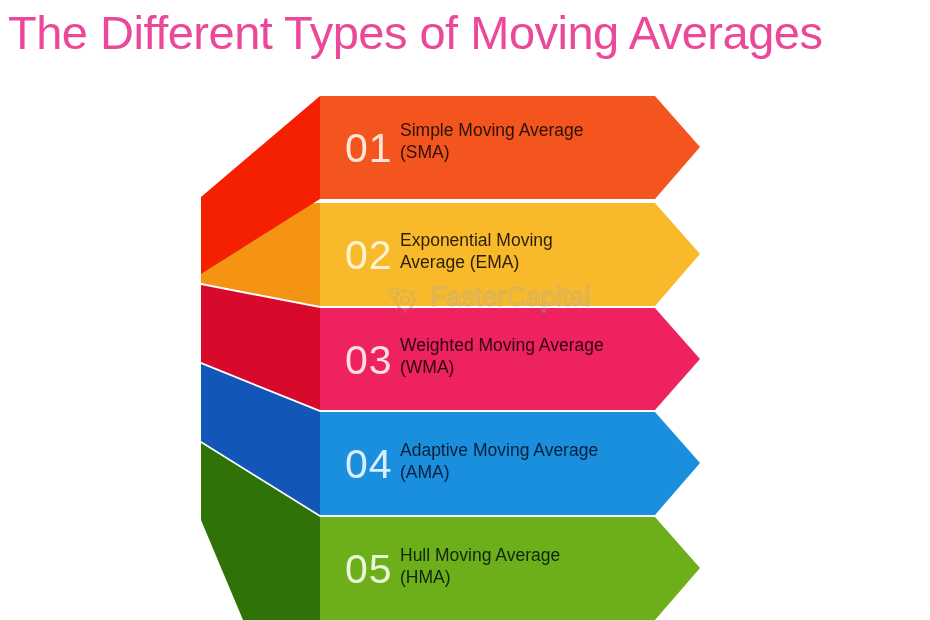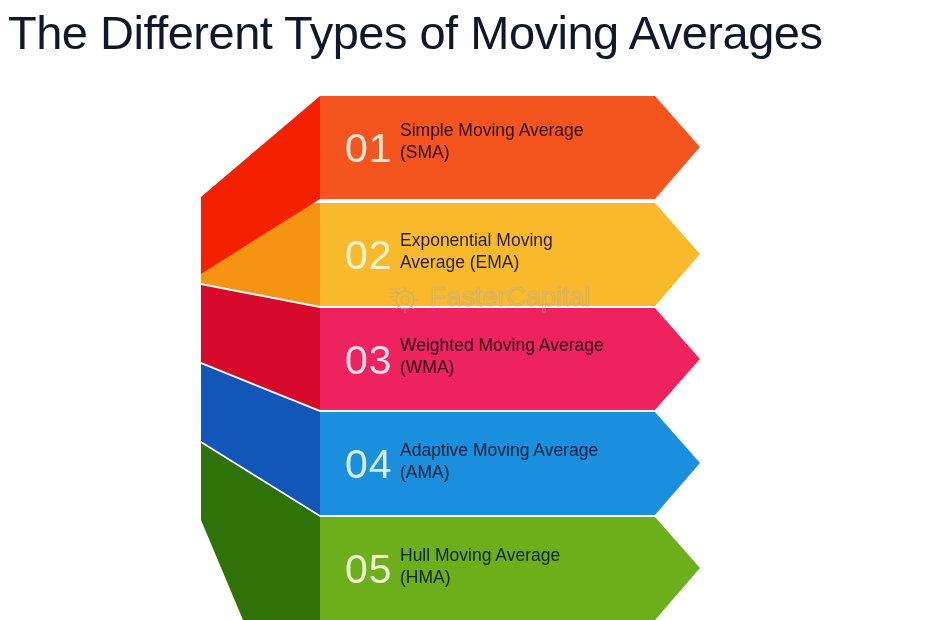--- a/index.html
+++ b/index.html
@@ -17,21 +17,21 @@
 
   #page-title {
     position: absolute;
     left: 8px;
     top: 8px;
     width: 914px;
     font-family: "Liberation Sans", sans-serif;
     font-size: 47px;
     font-weight: 400;
     letter-spacing: -0.5px;
-    color: #0f172a;
+    color: #ec4899;
     line-height: 1.06;
     white-space: nowrap;
   }
 
   #infographic {
     position: absolute;
     left: 0;
     top: 0;
     width: 930px;
     height: 620px;

